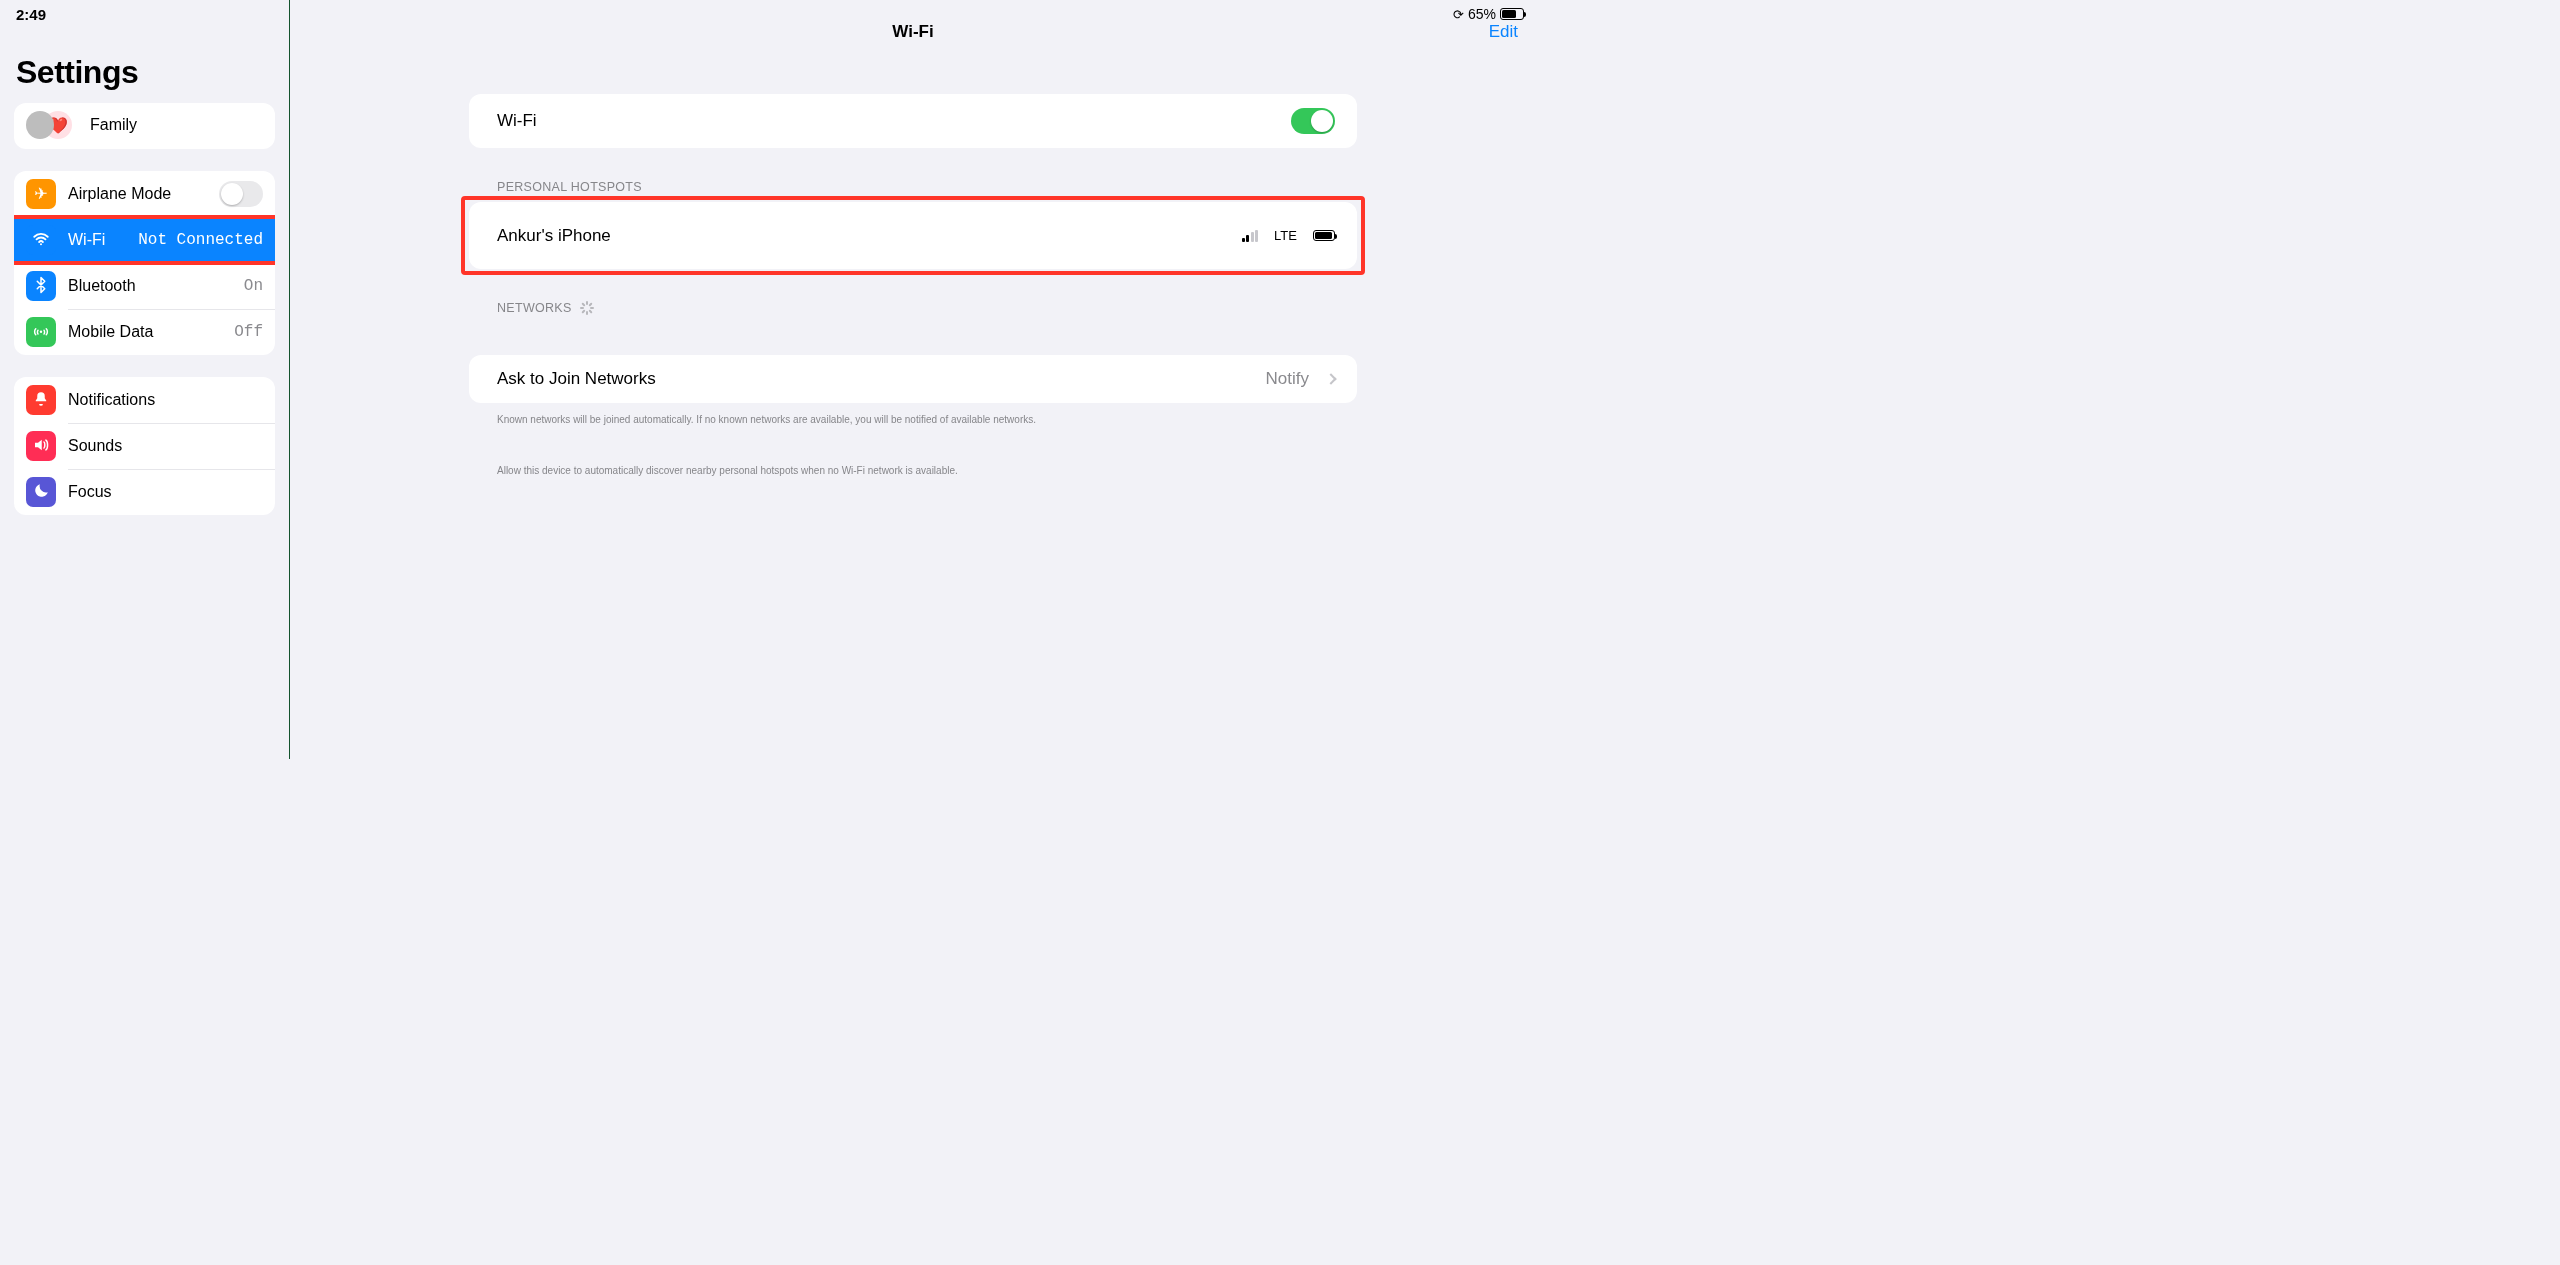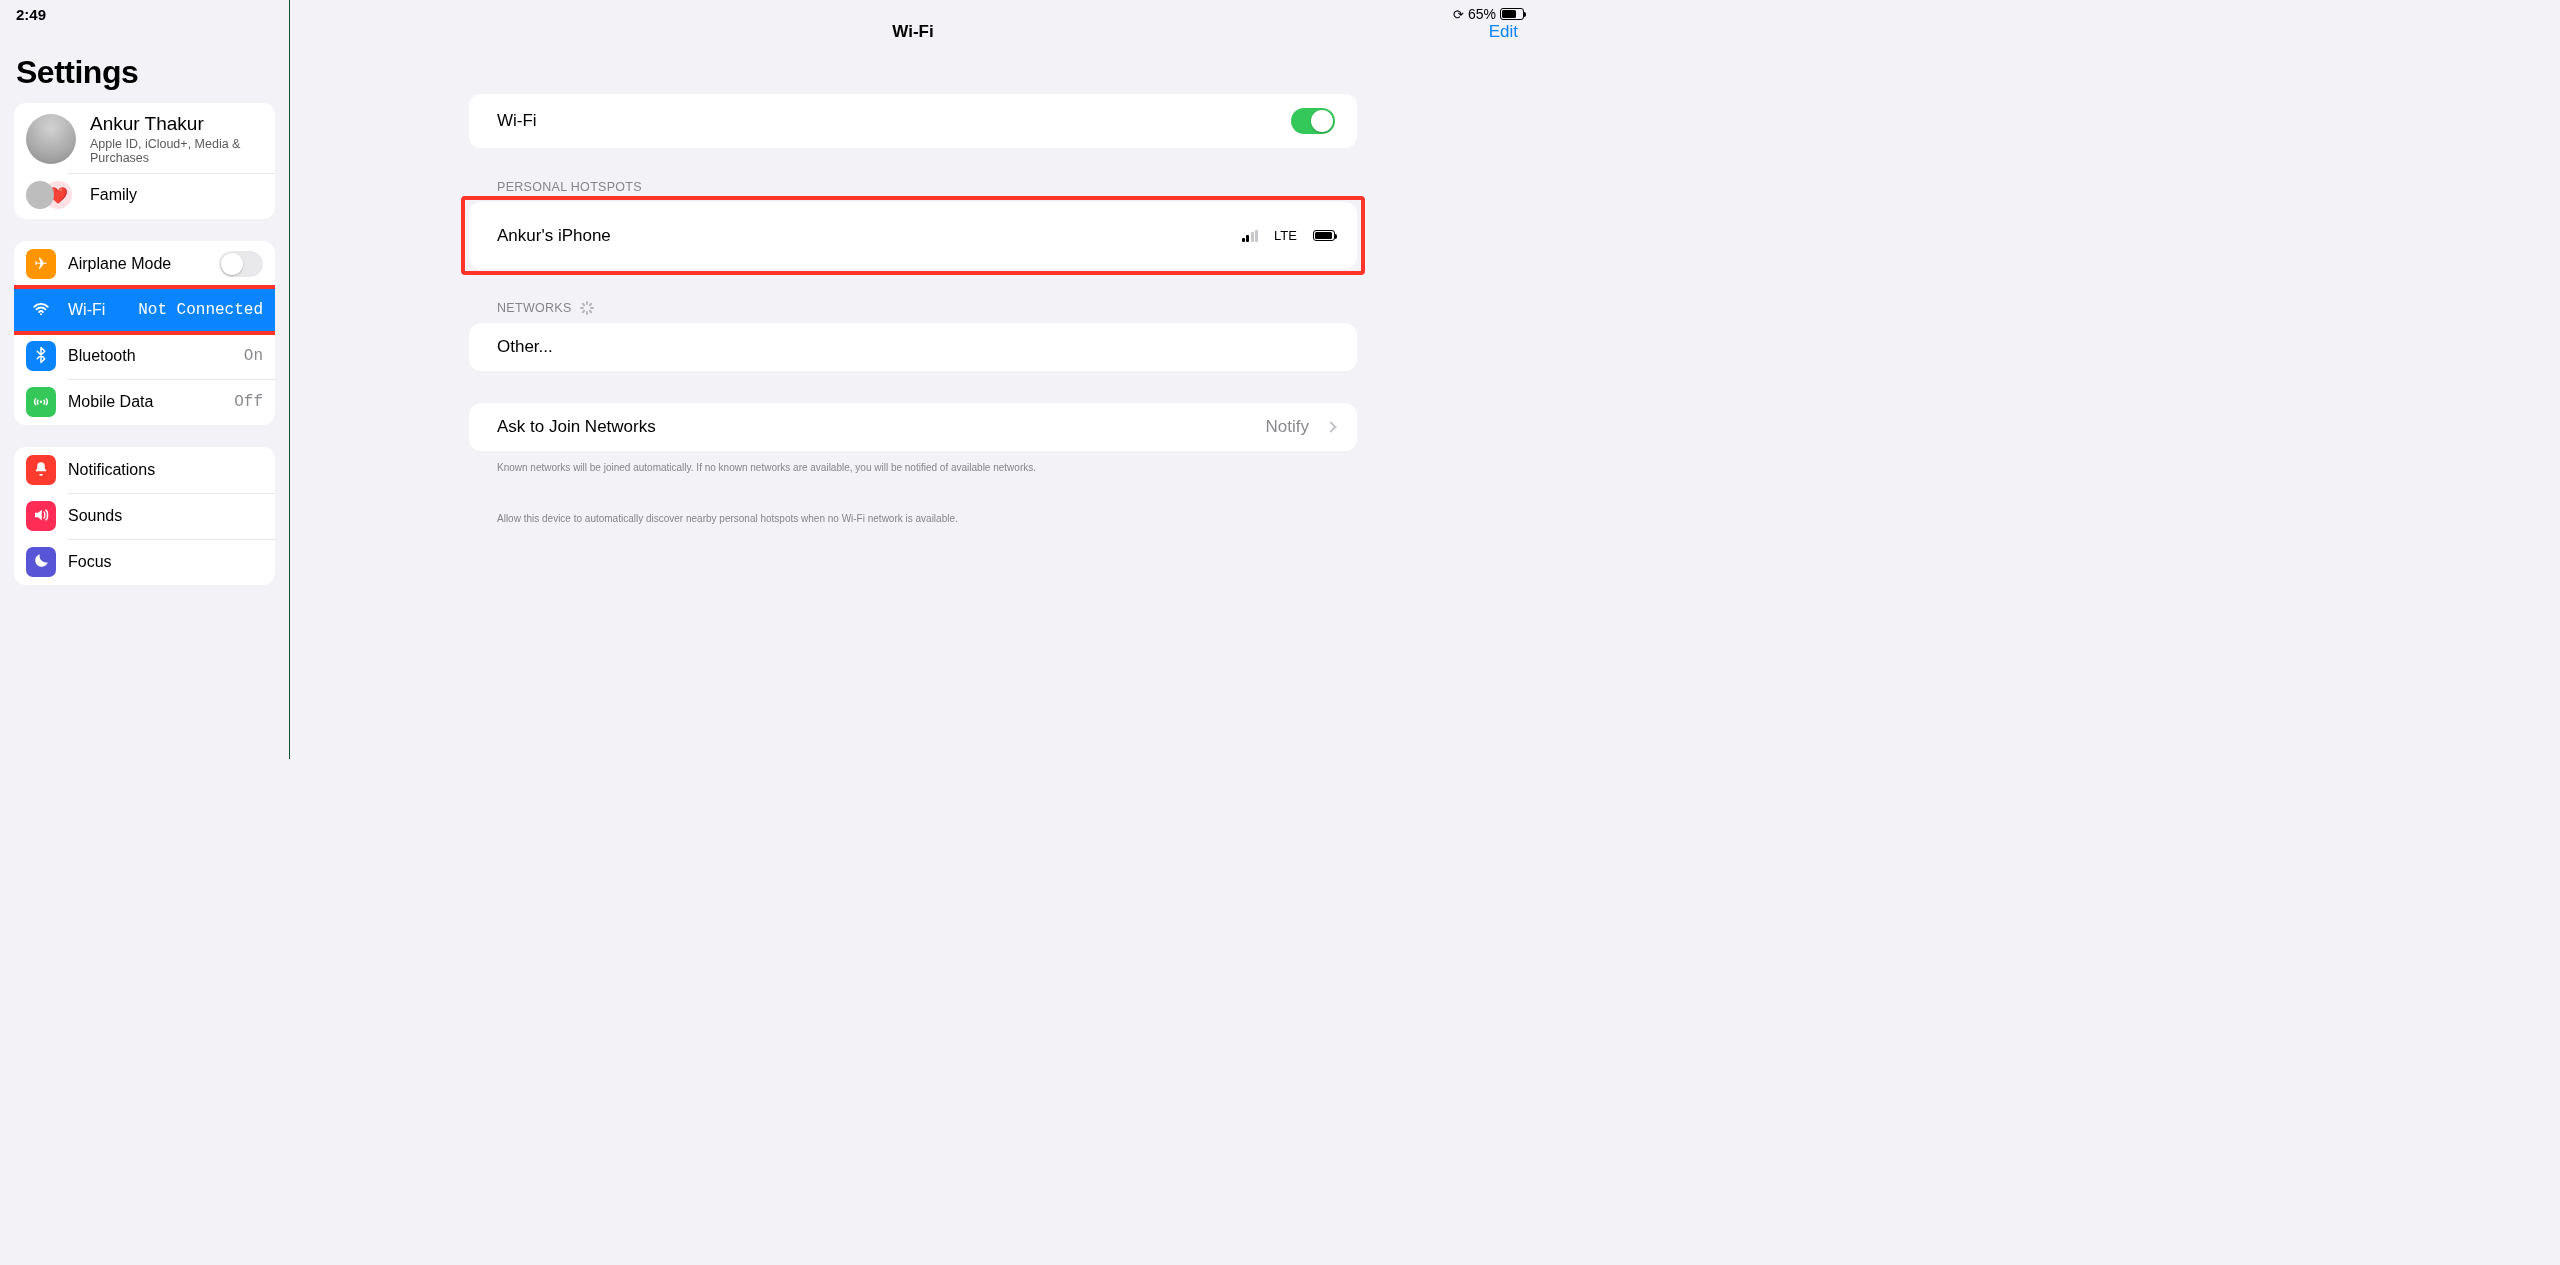--- a/index.html
+++ b/index.html
@@ -198,27 +198,20 @@
     </span>
   </div>
 </div>
 
 <div class="split">
 
   <aside class="sidebar">
     <h1>Settings</h1>
 
     <div class="group">
-      <div class="row account-row">
-        <div class="avatar"></div>
-        <div class="account-texts">
-          <div class="name">Ankur Thakur</div>
-          <div class="sub">Apple ID, iCloud+, Media &amp; Purchases</div>
-        </div>
-      </div>
       <div class="row family-row">
         <div class="family-avatars">
           <div class="fa-a"></div>
           <div class="fa-b">❤️</div>
         </div>
         <div class="label">Family</div>
       </div>
     </div>
 
     <div class="group" style="position:relative;">
@@ -363,25 +356,20 @@
           <span style="transform:rotate(0deg)"></span>
             <span style="transform:rotate(45deg)"></span>
           <span style="transform:rotate(90deg)"></span>
             <span style="transform:rotate(135deg)"></span>
           <span style="transform:rotate(180deg)"></span>
             <span style="transform:rotate(225deg)"></span>
           <span style="transform:rotate(270deg)"></span>
             <span style="transform:rotate(315deg)"></span>
         </span>
       </div>
-      <div class="d-group">
-        <div class="d-row">
-          <div class="dlabel">Other...</div>
-        </div>
-      </div>
 
       <div style="height:32px;"></div>
       <div class="d-group">
         <div class="d-row">
           <div class="dlabel">Ask to Join Networks</div>
           <div class="spacer"></div>
           <div class="dval">Notify</div>
           <div class="chevron"></div>
         </div>
       </div>

